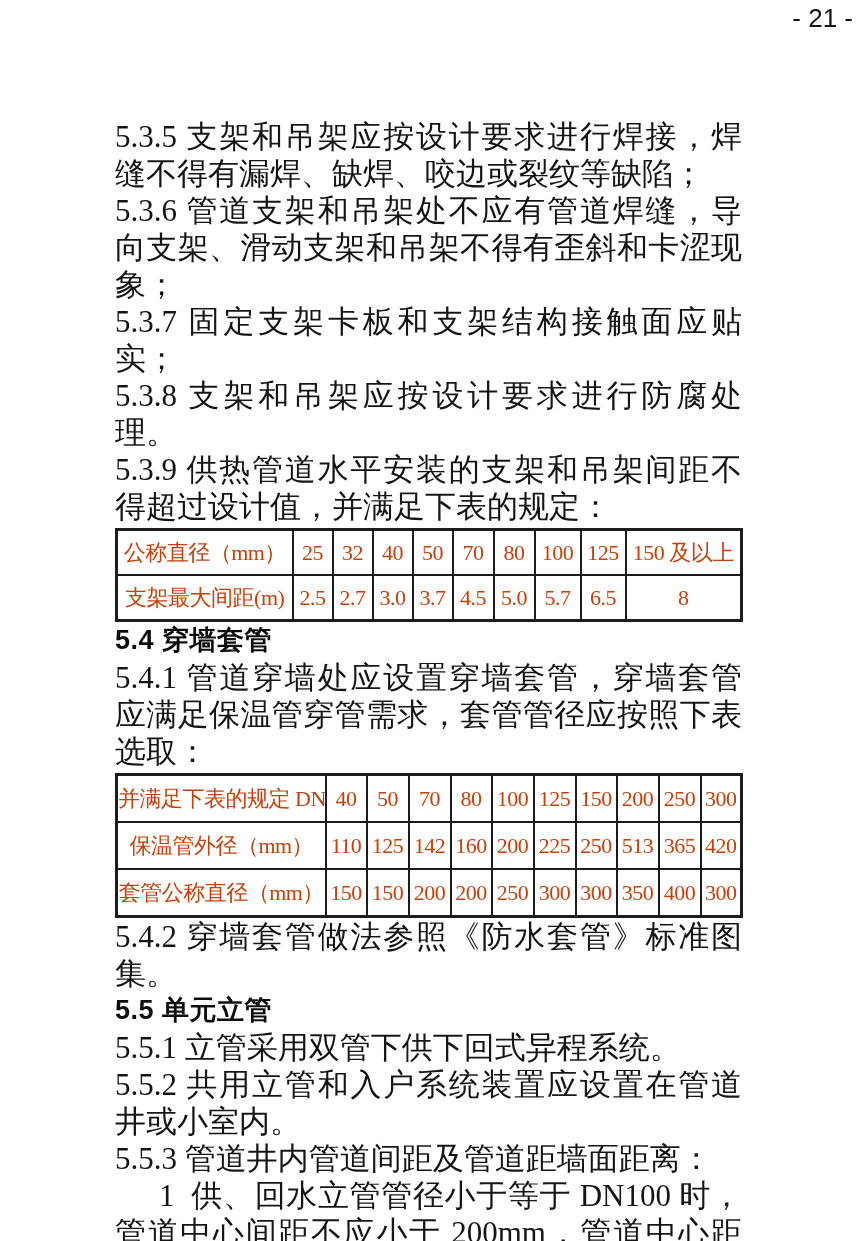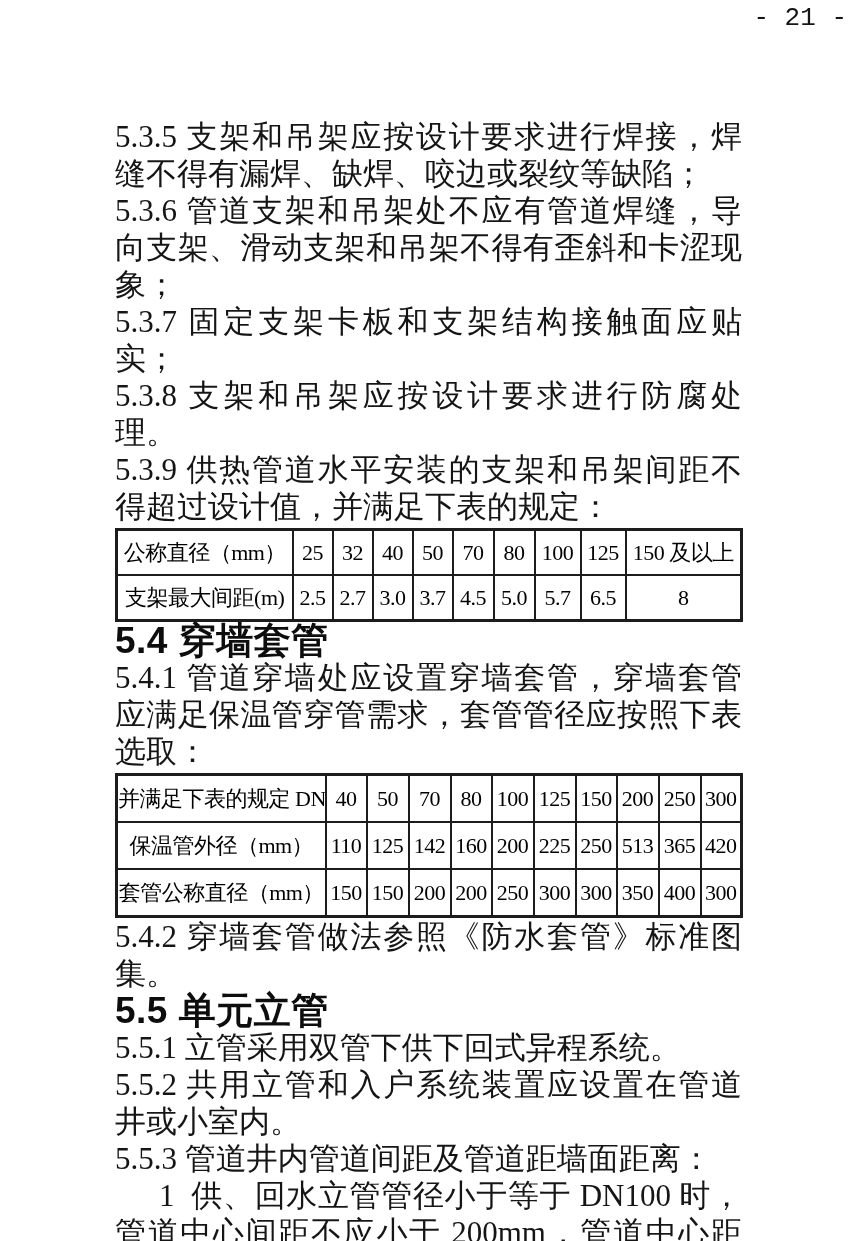--- a/index.html
+++ b/index.html
@@ -31,51 +31,51 @@
     white-space: pre-wrap;
     color: #151515;
     margin: 0;
   }
   .para.indent {
     text-indent: 44px;
   }
   .heading {
     font-family: "Liberation Sans", "DejaVu Sans", sans-serif;
     font-weight: 700;
-    font-size: 37px;
+    font-size: 27px;
     line-height: 37px;
     color: #0d0d0d;
     margin: 0;
     letter-spacing: 0.5px;
   }
   table.doc-table {
     border-collapse: collapse;
     table-layout: fixed;
     width: 627px;
     margin: 3px 0 0 0;
     border: 3px solid #1c1c1c;
   }
   table.doc-table td {
     border: 2px solid #1c1c1c;
     text-align: center;
     vertical-align: middle;
     padding: 0;
     font-family: "Liberation Serif", "DejaVu Serif", serif;
     font-size: 22px;
     letter-spacing: -0.5px;
-    color: #000000;
+    color: #c2410c;
     overflow: hidden;
     white-space: nowrap;
   }
   table.doc-table.t1 td { height: 43px; }
   table.doc-table.t2 td { height: 45px; }
   .page-num {
     text-align: right;
-    padding-right: 10px;
-    font-family: Liberation Mono, monospace;
+    padding-right: 4px;
+    font-family: Liberation Sans, sans-serif;
     font-size: 26px;
     line-height: 37px;
     color: #151515;
   }
 </style>
 </head>
 <body>
 
 <div class="page">
   <div class="content">

